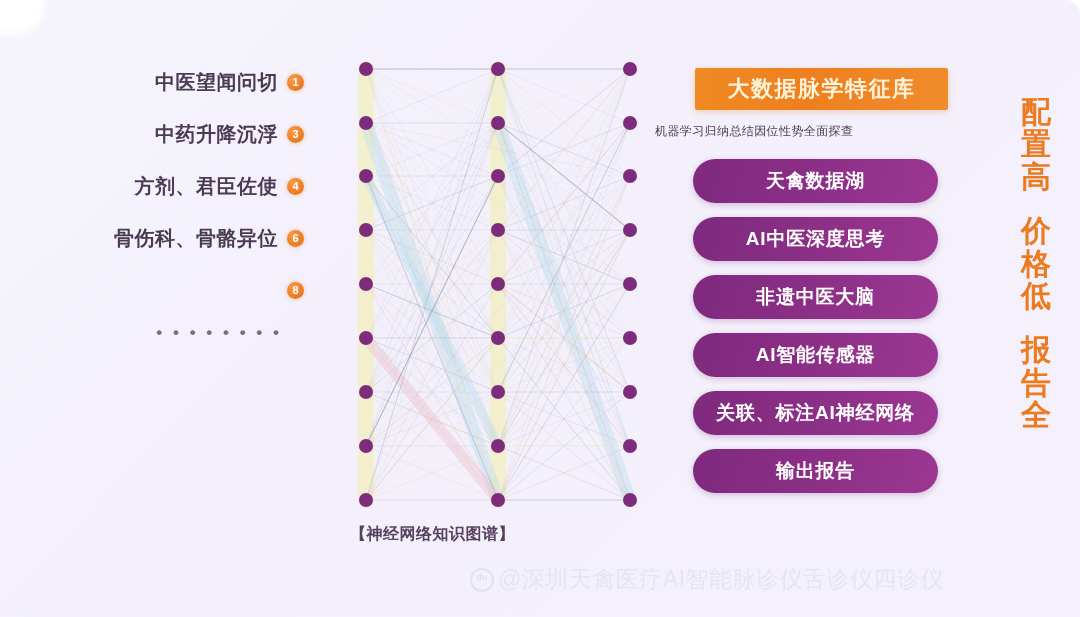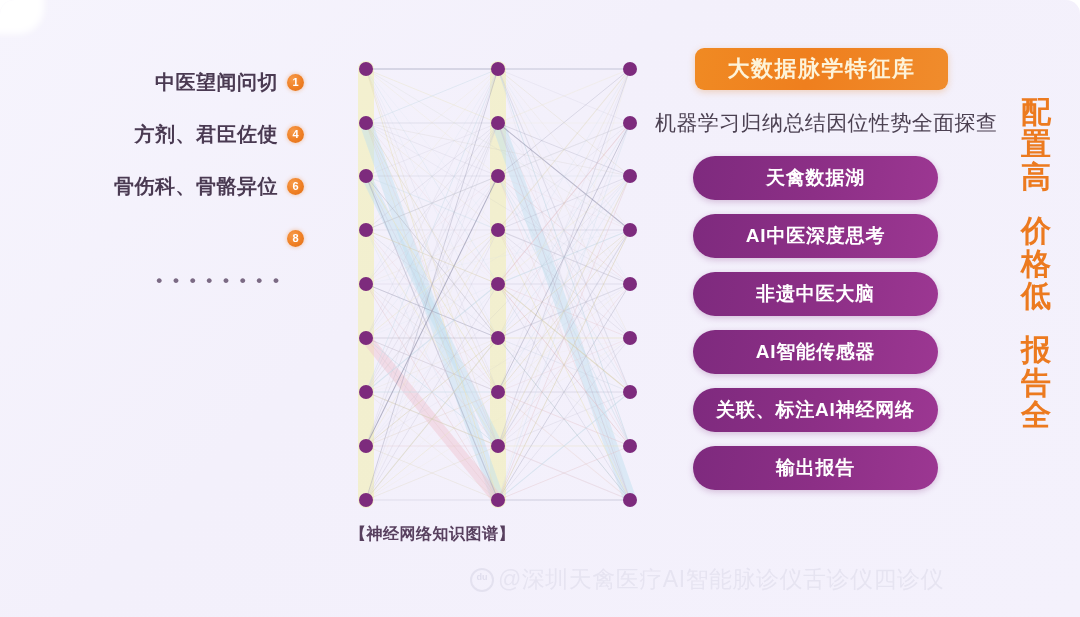--- a/index.html
+++ b/index.html
@@ -111,31 +111,32 @@
     top: 48px;
     width: 330px;
   }
   #badge {
     display: block;
     width: 253px;
     margin-left: 40px;
     height: 42px;
     line-height: 42px;
     text-align: center;
-    border-radius: 9px;
+    border-radius: 2px;
     background: linear-gradient(100deg, #f08a23 0%, #ef7f1e 45%, #f08c2c 100%);
     color: #fdf3d9;
     font-size: 22px;
     font-weight: 700;
     letter-spacing: 1.5px;
     box-shadow: 0 2px 7px rgba(226,123,26,.28);
+    margin-top: 20px;
   }
   #subtitle {
-    margin-top: 19px;
-    font-size: 21px;
+    margin-top: 13px;
+    font-size: 12px;
     font-weight: 500;
     color: #4c4152;
     letter-spacing: .4px;
     white-space: nowrap;
   }
   #steps {
     margin-top: 19px;
     margin-left: 38px;
     text-align: center;
   }
@@ -220,20 +221,24 @@
 
 <div id="stage">
 
   <div id="corner-glow"></div>
 
   <div id="label-list">
     <div id="label-rows">
         <div class="label-row">
           <span class="label-text">中医望闻问切</span>
           <span class="label-num">1</span>
+        </div>
+        <div class="label-row">
+          <span class="label-text">中药升降沉浮</span>
+          <span class="label-num">3</span>
         </div>
         <div class="label-row">
           <span class="label-text">方剂、君臣佐使</span>
           <span class="label-num">4</span>
         </div>
         <div class="label-row">
           <span class="label-text">骨伤科、骨骼异位</span>
           <span class="label-num">6</span>
         </div>
         <div class="label-row">

